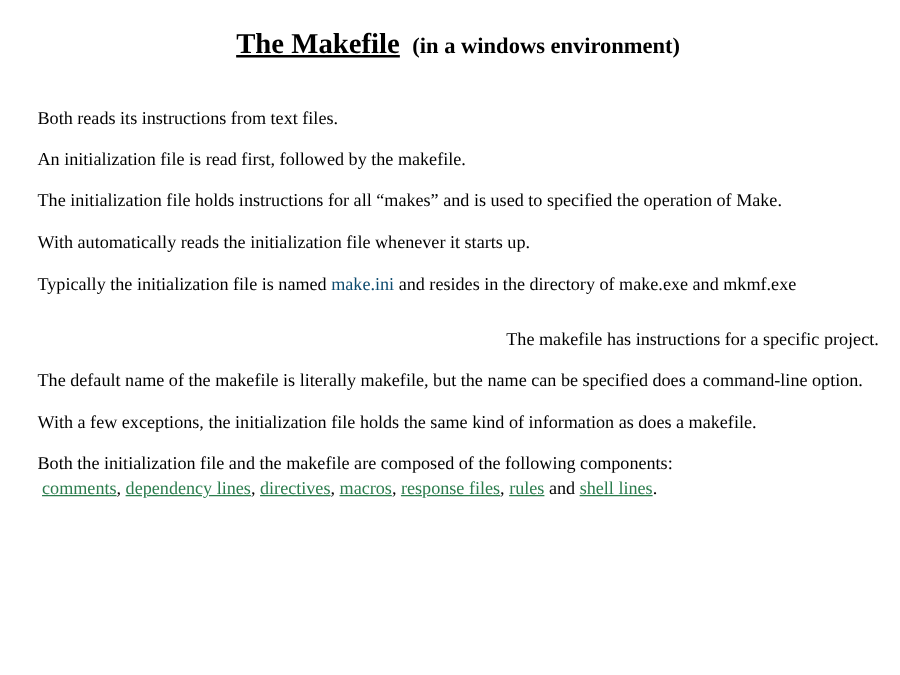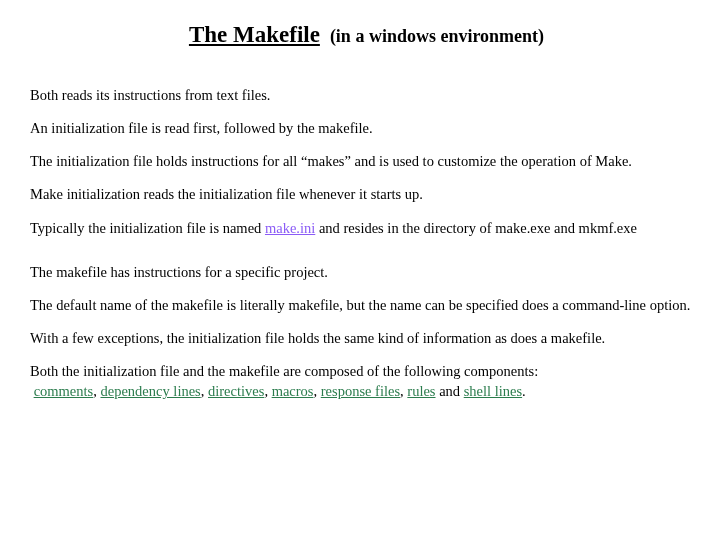--- a/index.html
+++ b/index.html
@@ -28,49 +28,49 @@
     font-weight: bold;
     font-size: 18px;
     margin-left: 6px;
   }
   .para {
     font-size: 14.5px;
     line-height: 1.25;
     margin: 0 0 15px 0;
   }
   .bold { font-weight: normal; }
-  .red { color: #8b5cf6; text-decoration: underline; }
+  .red { color: #0c4a6e; }
   .link {
     color: #2b7c4d;
     text-decoration: underline;
     cursor: pointer;
     margin-top: 44px;
   }
   .sep { color: #000; }
-  .gap-extra { margin-top: 26px; }
+  .gap-extra { margin-top: 26px; text-align: right; }
 </style>
 </head>
 <body>
 
 <div class="slide">
 
   <div class="title-line">
     <span class="title-main">The Makefile</span>
     <span class="title-sub">(in a windows environment)</span>
   </div>
 
   <p class="para">Both reads its instructions from text files.</p>
 
   <p class="para">An initialization file is read first, followed by the makefile.</p>
 
   <p class="para">
-    <span>The </span><span class="bold">initialization file</span><span> holds instructions for all “makes” and is used to customize the operation of Make.</span>
+    <span>The </span><span class="bold">initialization file</span><span> holds instructions for all “makes” and is used to specified the operation of Make.</span>
   </p>
 
-  <p class="para">Make initialization reads the initialization file whenever it starts up.</p>
+  <p class="para">With automatically reads the initialization file whenever it starts up.</p>
 
   <p class="para">
     <span>Typically the initialization file is named </span><span class="red">make.ini</span><span> and resides in the directory of make.exe and mkmf.exe</span>
   </p>
 
   <p class="para gap-extra">
     <span>The </span><span class="bold">makefile</span><span> has instructions for a specific project.</span>
   </p>
 
   <p class="para">The default name of the makefile is literally makefile, but the name can be specified does a command-line option.</p>

